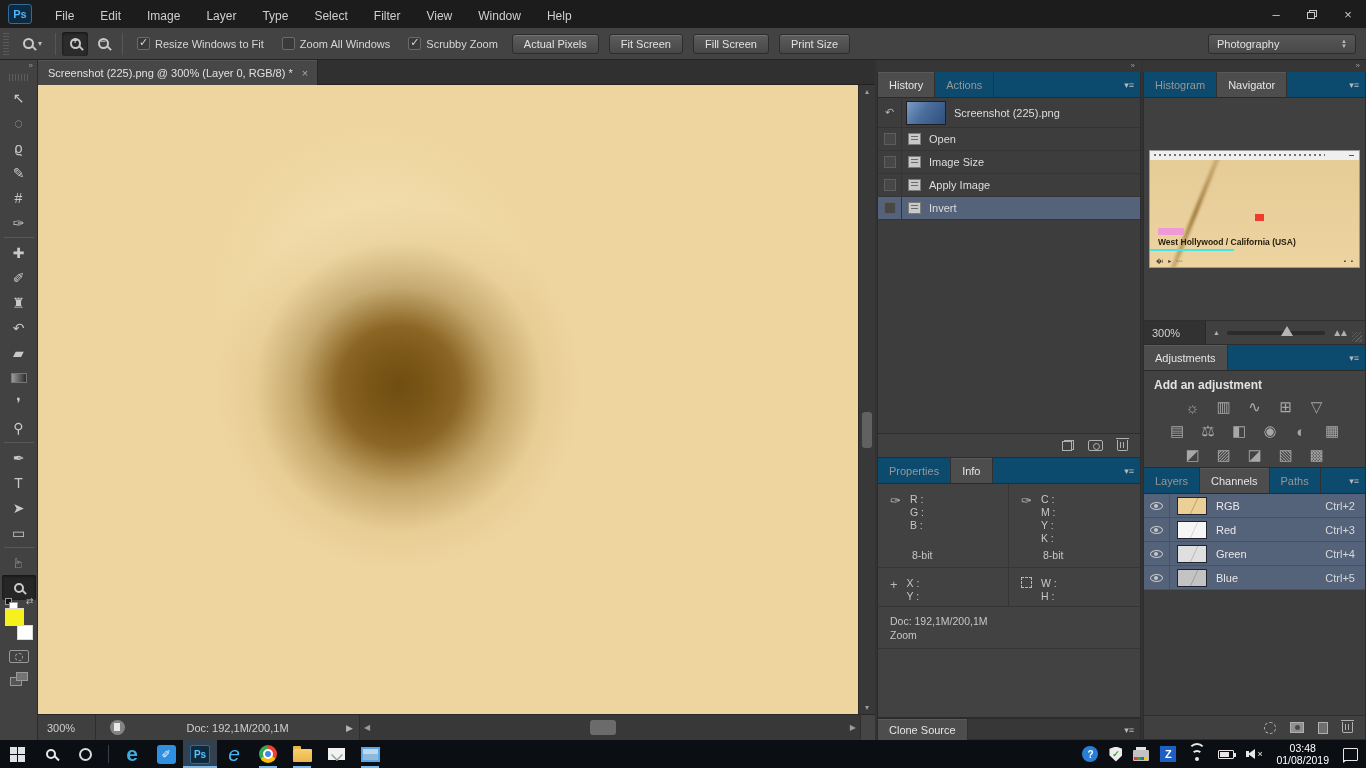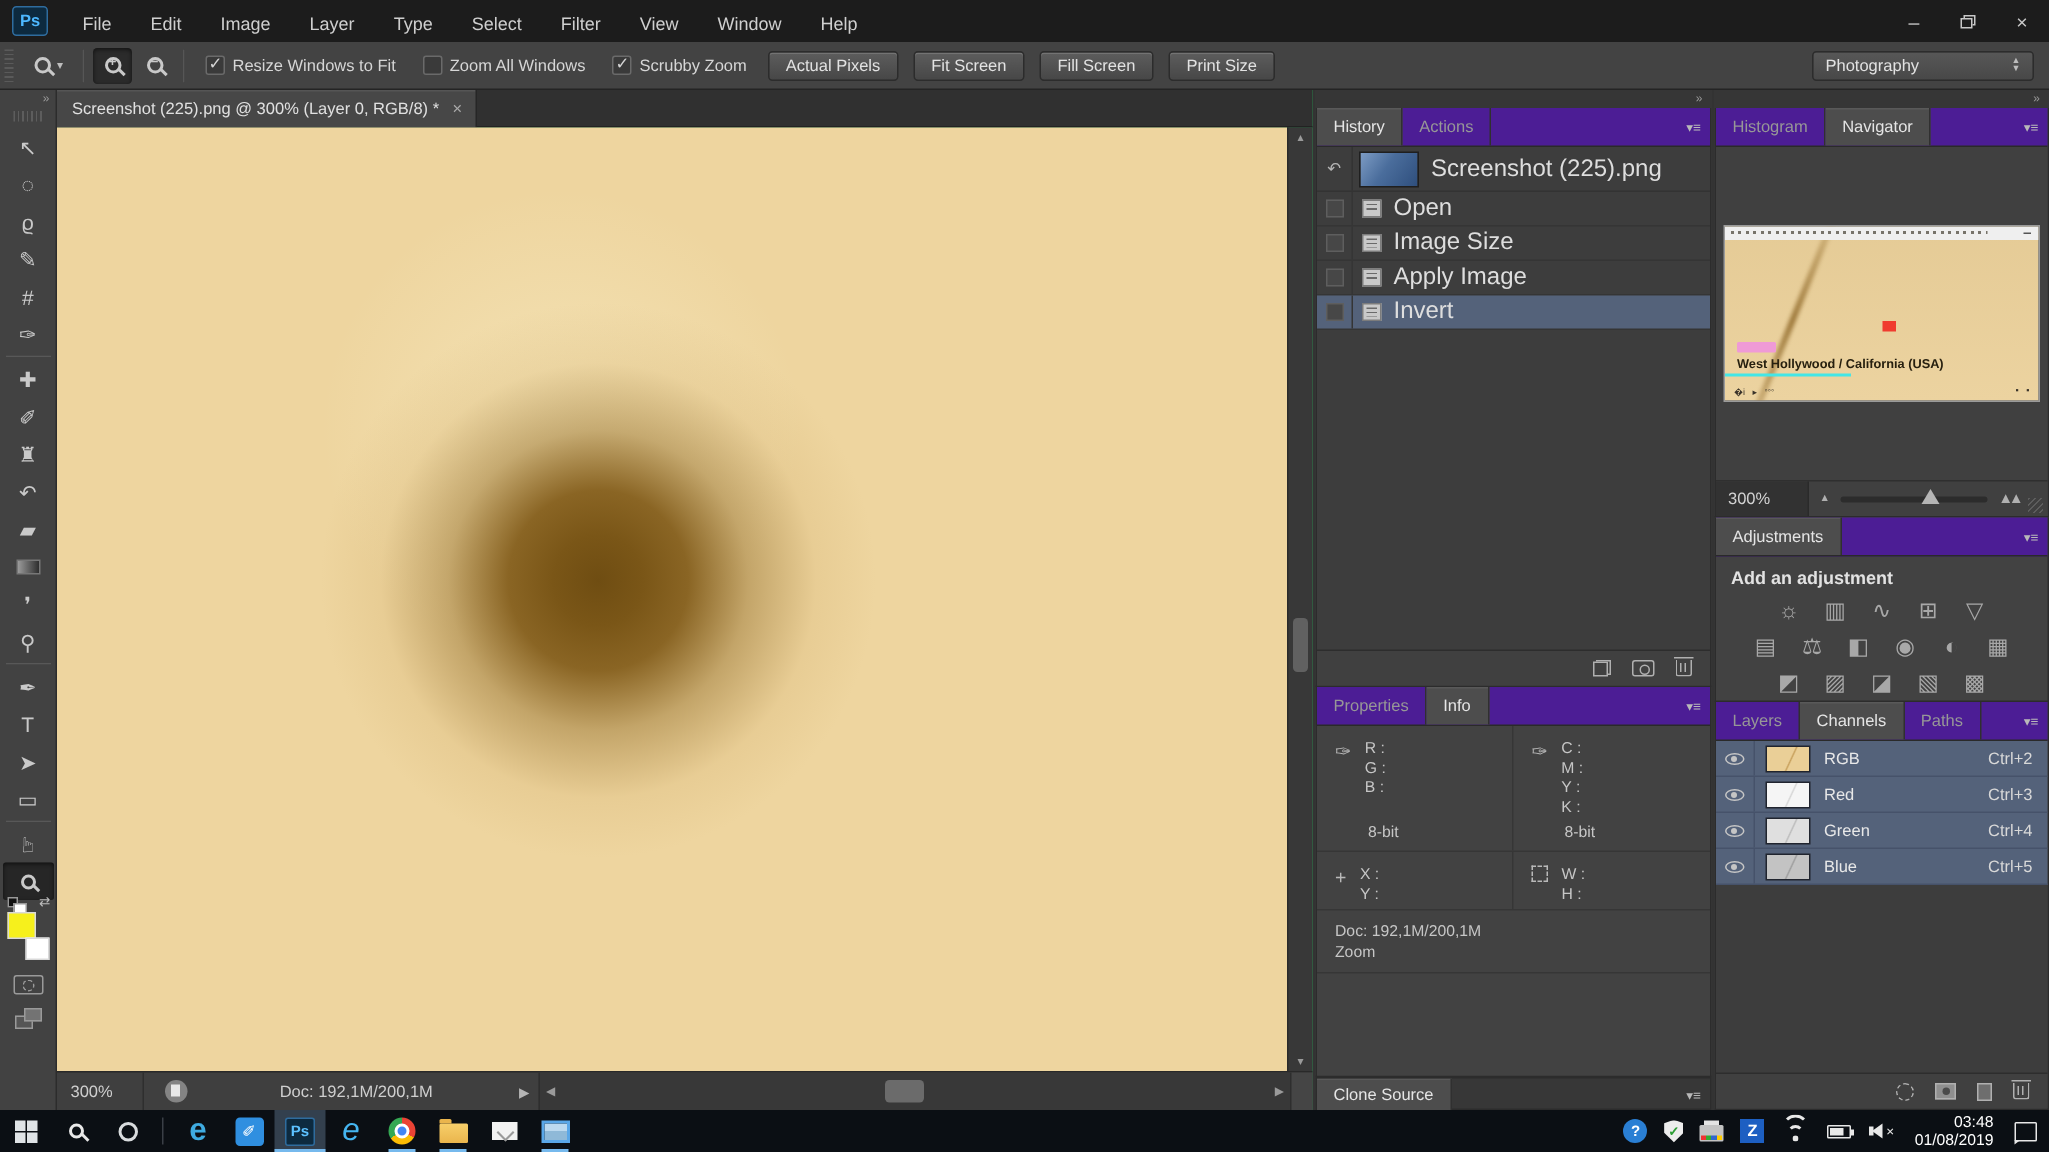--- a/index.html
+++ b/index.html
@@ -80,31 +80,31 @@
   .st-arrow{font-size:9px;color:#b5b5b5;padding:0 6px;}
   .hscroll{flex:1;height:100%;position:relative;background:#383838;border-left:1px solid #2e2e2e;}
   .hscroll .arr{position:absolute;top:0;height:100%;display:flex;align-items:center;font-size:8px;color:#9a9a9a;}
   .hthumb{position:absolute;left:46%;top:5px;width:26px;height:15px;background:#6b6b6b;border-radius:3px;}
   .st-corner{width:15px;height:100%;background:#454545;border-left:1px solid #2e2e2e;}
 
   
   .dock{position:absolute;top:60px;height:680px;background:#3a3a3a;}
   .dock-strip{height:12px;text-align:right;padding-right:6px;font-size:8px;color:#9a9a9a;line-height:12px;background:#363636;}
   .panel{border:1px solid #2c2c2c;border-top:none;background:#424242;position:relative;display:flex;flex-direction:column;}
-  .tabs{display:flex;height:26px;background:#4c1d95;border-bottom:1px solid #2a2a2a;position:relative;flex:none;}
+  .tabs{display:flex;height:26px;background:#0c4a6e;border-bottom:1px solid #2a2a2a;position:relative;flex:none;}
   .tab{padding:0 11px;display:flex;align-items:center;font-size:11px;color:#979797;border-right:1px solid #303030;}
   .tab.active{background:#4d4d4d;color:#e5e5e5;box-shadow:inset 0 1px 0 rgba(255,255,255,.07);}
   .pmenu{position:absolute;right:6px;top:8px;color:#b9b9b9;font-size:9px;letter-spacing:0px;}
 
   
   .hist-body{flex:1;background:#3d3d3d;overflow:hidden;}
   .snaprow{height:30px;display:flex;align-items:center;border-bottom:1px solid #333;}
   .setsrc{width:24px;height:100%;border-right:1px solid #333;display:flex;align-items:center;justify-content:center;color:#b5b5b5;font-size:11px;}
   .snapthumb{width:40px;height:24px;margin:0 8px 0 4px;border:1px solid #1f1f1f;background:linear-gradient(125deg,#7d9cc4 0%,#4a6d9c 45%,#2f4f7d 100%);}
-  .hist-label{font-size:16px;color:#dedede;}
+  .hist-label{font-size:11px;color:#dedede;}
   .hrow{height:23px;display:flex;align-items:center;border-bottom:1px solid #353535;}
   .hrow.sel{background:#54627a;}
   .hcheck{width:24px;height:100%;border-right:1px solid #353535;display:flex;align-items:center;justify-content:center;}
   .hcheck i{width:12px;height:12px;background:#474747;border:1px solid #5e5e5e;}
   .hicon{width:13px;height:12px;margin:0 8px 0 6px;background:#c9c9c9;border:1px solid #7c7c7c;position:relative;}
   .hicon::after{content:"";position:absolute;left:2px;top:2px;right:2px;bottom:2px;background:repeating-linear-gradient(180deg,#6a6a6a 0 1px,transparent 1px 3px);}
   .panel-bottom{flex:none;height:24px;background:#404040;border-top:1px solid #2d2d2d;display:flex;align-items:center;justify-content:flex-end;gap:14px;padding-right:12px;}
   .ic-newdoc{width:12px;height:11px;position:relative;}
   .ic-newdoc::before{content:"";position:absolute;right:0;top:0;width:8px;height:8px;border:1px solid #b0b0b0;}
   .ic-newdoc::after{content:"";position:absolute;left:0;bottom:0;width:8px;height:8px;border:1px solid #b0b0b0;background:#404040;}
@@ -212,21 +212,21 @@
   .wf1{width:18px;height:18px;}
   .wf2{width:11px;height:11px;}
   .wf3{width:4px;height:4px;border-top-color:#e8e8e8;background:#e8e8e8;}
   .batt-ico{width:16px;height:9px;border:1px solid #e8e8e8;border-radius:1px;position:relative;}
   .batt-ico::before{content:"";position:absolute;right:-3px;top:2px;width:2px;height:4px;background:#e8e8e8;}
   .batt-ico::after{content:"";position:absolute;left:1px;top:1px;bottom:1px;width:9px;background:#e8e8e8;}
   .vol-ico{position:relative;width:20px;height:14px;display:flex;align-items:center;}
   .vol-ico .tri{width:0;height:0;border-right:7px solid #e8e8e8;border-top:5px solid transparent;border-bottom:5px solid transparent;margin-left:3px;}
   .vol-ico .bar{position:absolute;left:1px;top:4px;width:3px;height:6px;background:#e8e8e8;}
   .vol-ico .x{font-size:9px;color:#e8e8e8;margin-left:2px;}
-  .clock{font-size:10.5px;color:#fff;text-align:right;line-height:12px;}
+  .clock{font-size:10.5px;color:#fff;text-align:center;line-height:12px;}
   .ac-ico{width:15px;height:13px;border:1px solid #e8e8e8;border-radius:1px;position:relative;margin-left:3px;}
   .ac-ico::after{content:"";position:absolute;left:-1px;bottom:-3px;width:0;height:0;border-top:3px solid #e8e8e8;border-right:4px solid transparent;}
 </style>
 </head>
 <body>
 
 <div id="app">
 
   <div class="titlebar">
     <div class="ps-logo">Ps</div>

